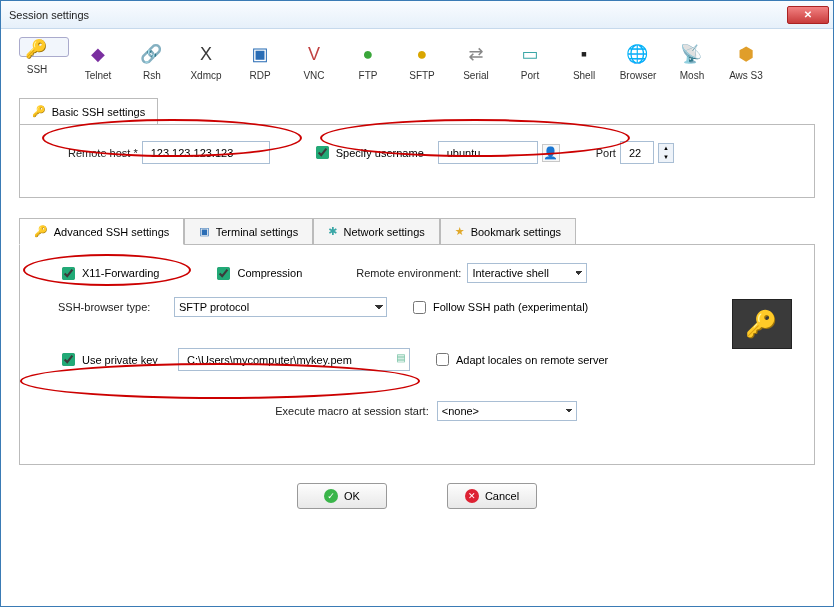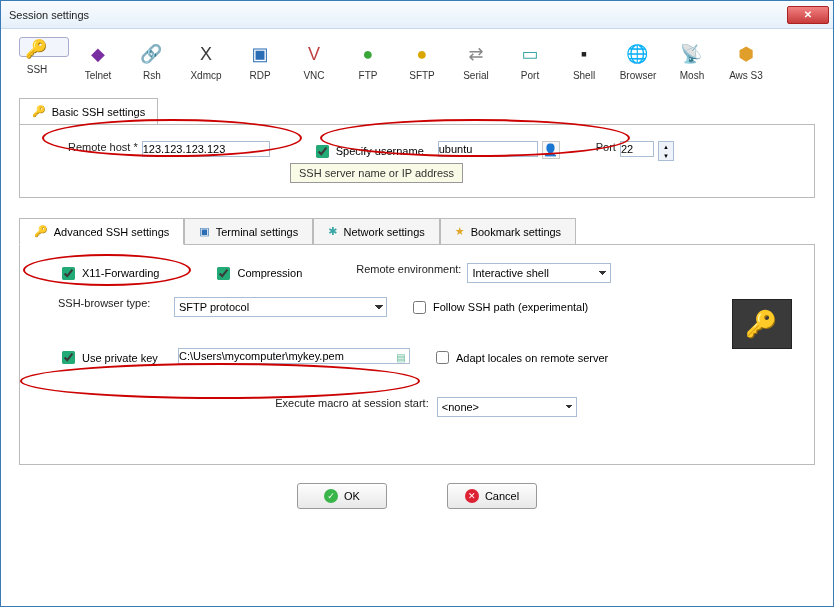--- a/index.html
+++ b/index.html
@@ -11,23 +11,23 @@
 .toolbar { display: flex; gap: 4px; padding: 8px 18px 0 18px; flex-wrap: nowrap; }
 .tbtn { width: 50px; display: flex; flex-direction: column; align-items: center; gap: 4px; padding: 4px 2px; border: 1px solid transparent; border-radius: 3px; }
 .tbtn.sel { border: 1px solid #aac; background: #f2f6fc; }
 .tbtn .ic { width: 24px; height: 24px; display: flex; align-items: center; justify-content: center; font-size: 18px; }
 .tbtn .lbl { font-size: 10px; color: #333; }
 .content { padding: 12px 18px 0 18px; }
 .tabstrip { display: flex; height: 26px; }
 .tab { padding: 5px 12px; border: 1px solid #bbb; border-bottom: none; background: #f5f5f5; display: flex; align-items: center; gap: 6px; }
 .tab.active { background: #fff; }
 .panel { border: 1px solid #bbb; padding: 16px 18px; position: relative; }
-.row { display: flex; gap: 8px; }
+.row { display: flex; align-items: center; gap: 8px; }
 .lbl { color: #222; }
-input[type=text].field { border: 1px solid #a9bed4; height: 16px; padding: 1px 0; background: #fff; }
+input[type=text].field { border: 1px solid #a9bed4; height: 23px; padding: 1px 8px; background: #fff; }
 .tooltip { position: absolute; left: 270px; top: 38px; border: 1px solid #999; background: #fafbe6; padding: 3px 8px; font-size: 11px; color: #333; }
 .tabs2 { display: flex; margin-top: 20px; border-bottom: 1px solid #bbb; }
 .tabs2 .t { padding: 6px 14px; border: 1px solid #bbb; border-bottom: none; background: #f5f5f5; display: flex; align-items: center; gap: 6px; margin-right: 0; }
 .tabs2 .t.active { background: #fff; border-bottom: 1px solid #fff; margin-bottom: -1px; }
 .panel2 { border: 1px solid #bbb; border-top: none; padding: 18px 20px 20px 38px; position: relative; min-height: 220px; }
 .chk { display: flex; align-items: center; gap: 4px; }
 .chk input { width: 13px; height: 13px; accent-color: #2a7; }
 .sel { border: 1px solid #a9bed4; height: 20px; background: #fff; padding: 0 18px 0 4px; appearance: none; background-image: linear-gradient(45deg,transparent 50%,#333 50%),linear-gradient(-45deg,transparent 50%,#333 50%); background-position: right 7px center, right 3px center; background-size: 4px 4px; background-repeat: no-repeat; }
 .keyicon { position: absolute; right: 22px; top: 54px; width: 60px; height: 50px; background: #3a3a3a; border: 1px solid #222; display: flex; align-items: center; justify-content: center; color: #f2b705; font-size: 26px; }
 .personicn { width: 18px; height: 18px; display: inline-flex; align-items: center; justify-content: center; border: 1px solid #c8c8c8; background: #f7f7f7; font-size: 12px; }
@@ -129,21 +129,20 @@
         <input type="text" class="field" style="width: 100px;" value="ubuntu">
         <span class="personicn">👤</span>
         <span style="width:28px"></span>
         <span class="lbl">Port</span>
         <input type="text" class="field" style="width: 34px;" value="22">
         <span class="spinner">
           <button>▲</button>
           <button>▼</button>
         </span>
       </div>
-      <div class="tooltip">SSH server name or IP address</div>
       <div class="ellipse" style="left:22px;top:-6px;width:260px;height:38px"></div>
       <div class="ellipse" style="left:300px;top:-6px;width:310px;height:38px"></div>
     </div>
 
     <div class="tabs2" id="tabs2">
         <div class="t active">
           <span style="color:#d9a600">🔑</span>
           <span>Advanced SSH settings</span>
         </div>
         <div class="t">
@@ -165,21 +164,21 @@
         <div class="chk">
           <input type="checkbox" checked="" style="">
           <span>X11-Forwarding</span>
         </div>
         <div class="chk">
           <input type="checkbox" checked="" style="">
           <span>Compression</span>
         </div>
         <div class="row" style="gap:6px">
           <span class="lbl">Remote environment:</span>
-          <select class="sel" style="width:144px">
+          <select class="sel" style="width:120px">
             <option>Interactive shell</option>
           </select>
         </div>
       </div>
 
 
       <div class="row" style="margin-top:14px;gap:6px">
         <span class="lbl" style="width:110px">SSH-browser type:</span>
         <select class="sel" style="width:213px">
           <option>SFTP protocol</option>

